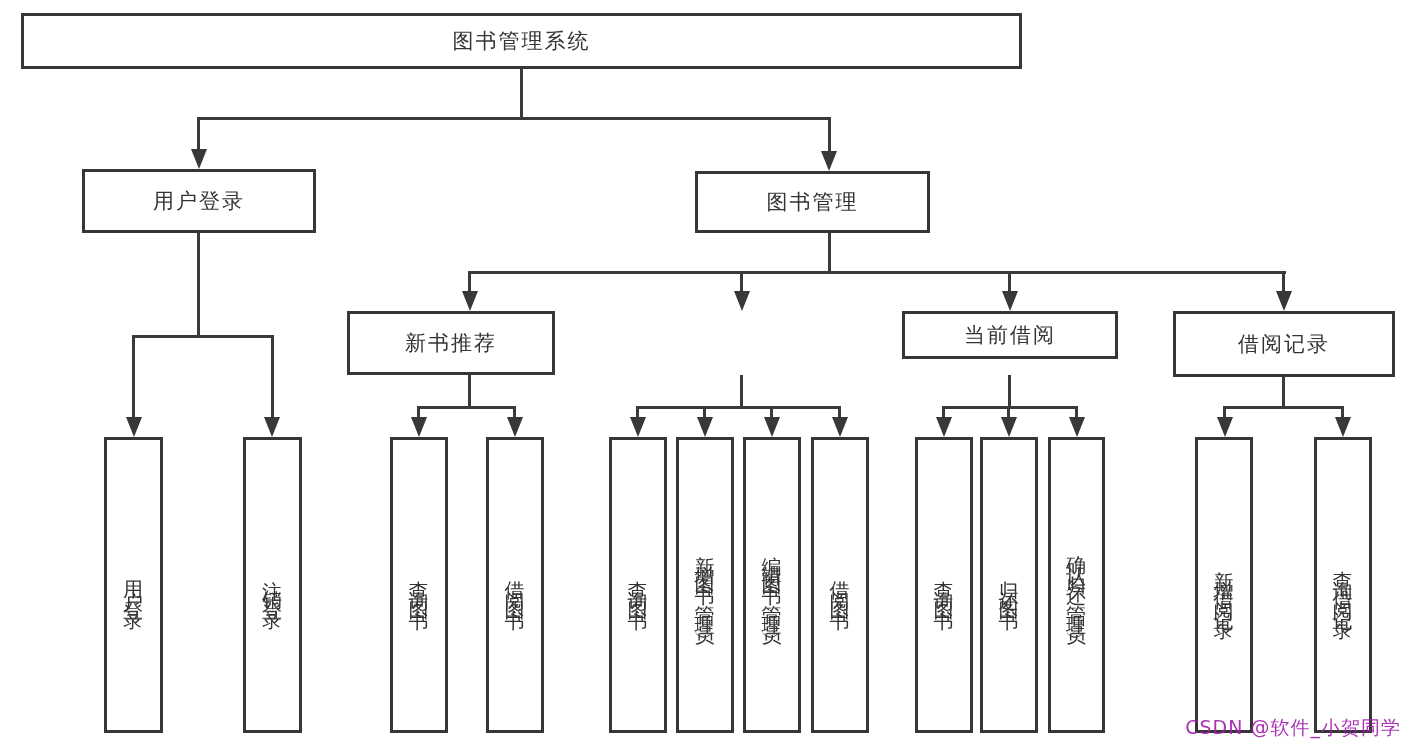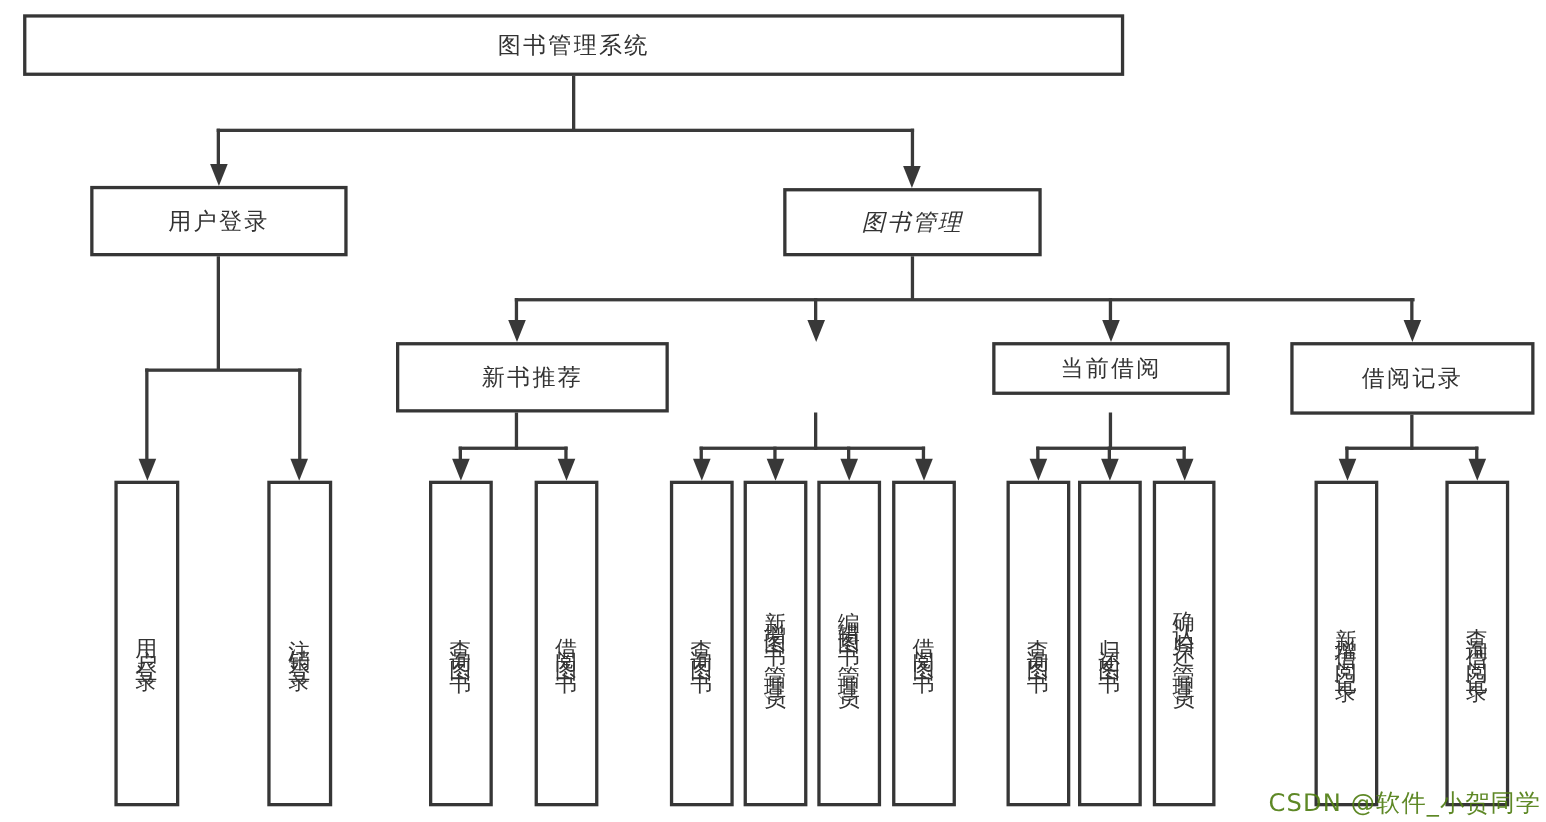--- a/index.html
+++ b/index.html
@@ -54,23 +54,23 @@
     width: 0;
     height: 0;
     border-left: 8px solid transparent;
     border-right: 8px solid transparent;
     border-top: 20px solid #383838;
   }
   .watermark {
     position: absolute;
     top: 715px;
     right: 4px;
-    font-size: 22px;
+    font-size: 19px;
     letter-spacing: 1px;
-    color: #4d7c0f;
+    color: #a21caf;
     opacity: 0.9;
     white-space: nowrap;
   }
 </style>
 </head>
 <body>
 
 <div class="canvas">
 
   <div class="box" style="left:21px; top:13px; width:1001px; height:56px;">
@@ -80,21 +80,21 @@
   <div class="vl" style="left:520px; top:69px; height:50px;"></div>
   <div class="hl" style="left:197px; top:117px; width:634px;"></div>
   <div class="vl" style="left:197px; top:117px; height:35px;"></div>
   <div class="arr" style="left:191px; top:149px;"></div>
   <div class="vl" style="left:828px; top:117px; height:37px;"></div>
   <div class="arr" style="left:821px; top:151px;"></div>
 
   <div class="box" style="left:82px; top:169px; width:234px; height:64px;">
     <span class="lbl">用户登录</span>
   </div>
-  <div class="box" style="left:712px; top:171px; width:235px; height:62px;font-style:italic;">
+  <div class="box" style="left:695px; top:171px; width:235px; height:62px;">
     <span class="lbl">图书管理</span>
   </div>
 
   <div class="vl" style="left:197px; top:233px; height:104px;"></div>
   <div class="hl" style="left:132px; top:335px; width:142px;"></div>
   <div class="vl" style="left:132px; top:335px; height:85px;"></div>
   <div class="arr" style="left:126px; top:417px;"></div>
   <div class="vl" style="left:271px; top:335px; height:85px;"></div>
   <div class="arr" style="left:264px; top:417px;"></div>
 
@@ -102,21 +102,21 @@
   <div class="hl" style="left:468px; top:271px; width:818px;"></div>
   <div class="vl" style="left:468px; top:271px; height:22px;"></div>
   <div class="arr" style="left:462px; top:291px;"></div>
   <div class="vl" style="left:740px; top:271px; height:22px;"></div>
   <div class="arr" style="left:734px; top:291px;"></div>
   <div class="vl" style="left:1008px; top:271px; height:22px;"></div>
   <div class="arr" style="left:1002px; top:291px;"></div>
   <div class="vl" style="left:1282px; top:271px; height:22px;"></div>
   <div class="arr" style="left:1276px; top:291px;"></div>
 
-  <div class="box" style="left:360px; top:311px; width:248px; height:64px;">
+  <div class="box" style="left:347px; top:311px; width:208px; height:64px;">
     <span class="lbl">新书推荐</span>
   </div>
   <div class="box" style="left:902px; top:311px; width:216px; height:48px;">
     <span class="lbl">当前借阅</span>
   </div>
   <div class="box" style="left:1173px; top:311px; width:222px; height:66px;">
     <span class="lbl">借阅记录</span>
   </div>
 
   <div class="vl" style="left:468px; top:375px; height:34px;"></div>

